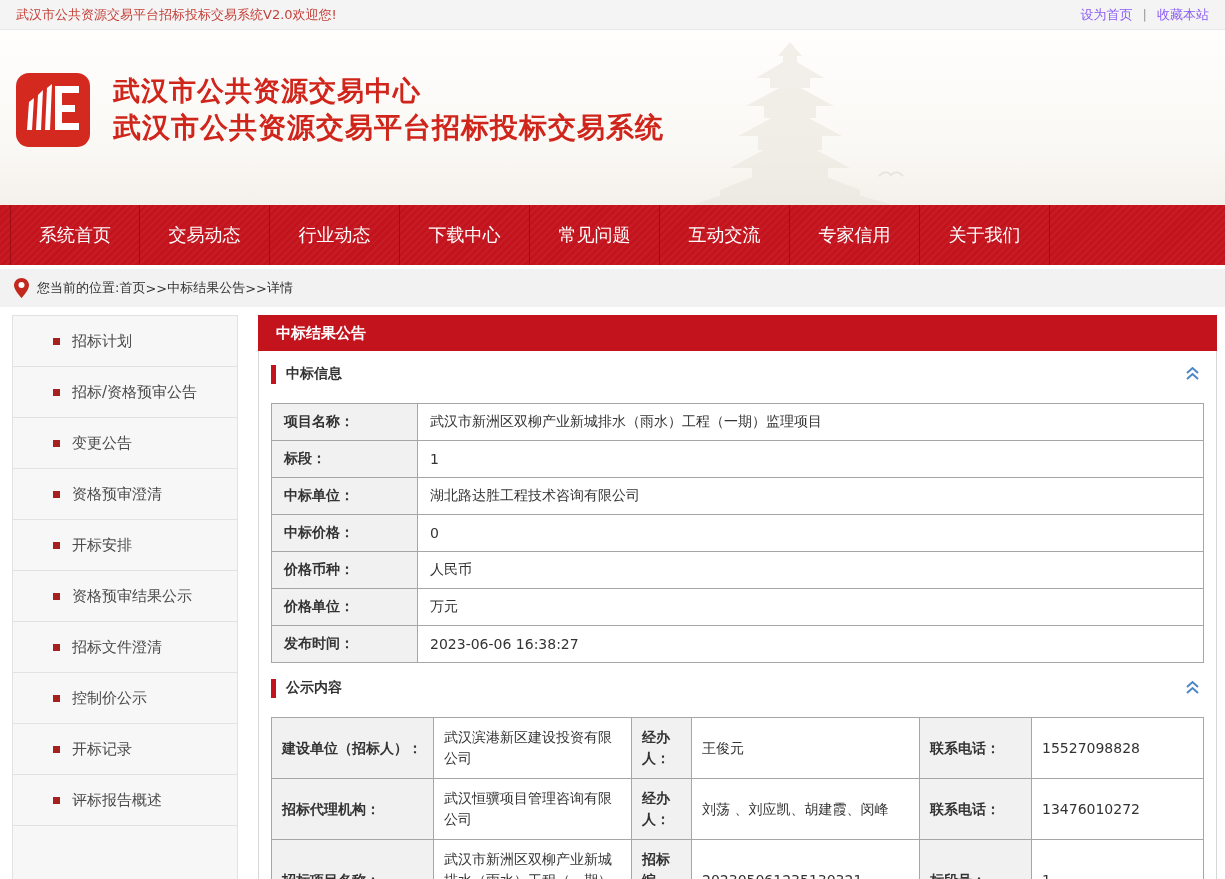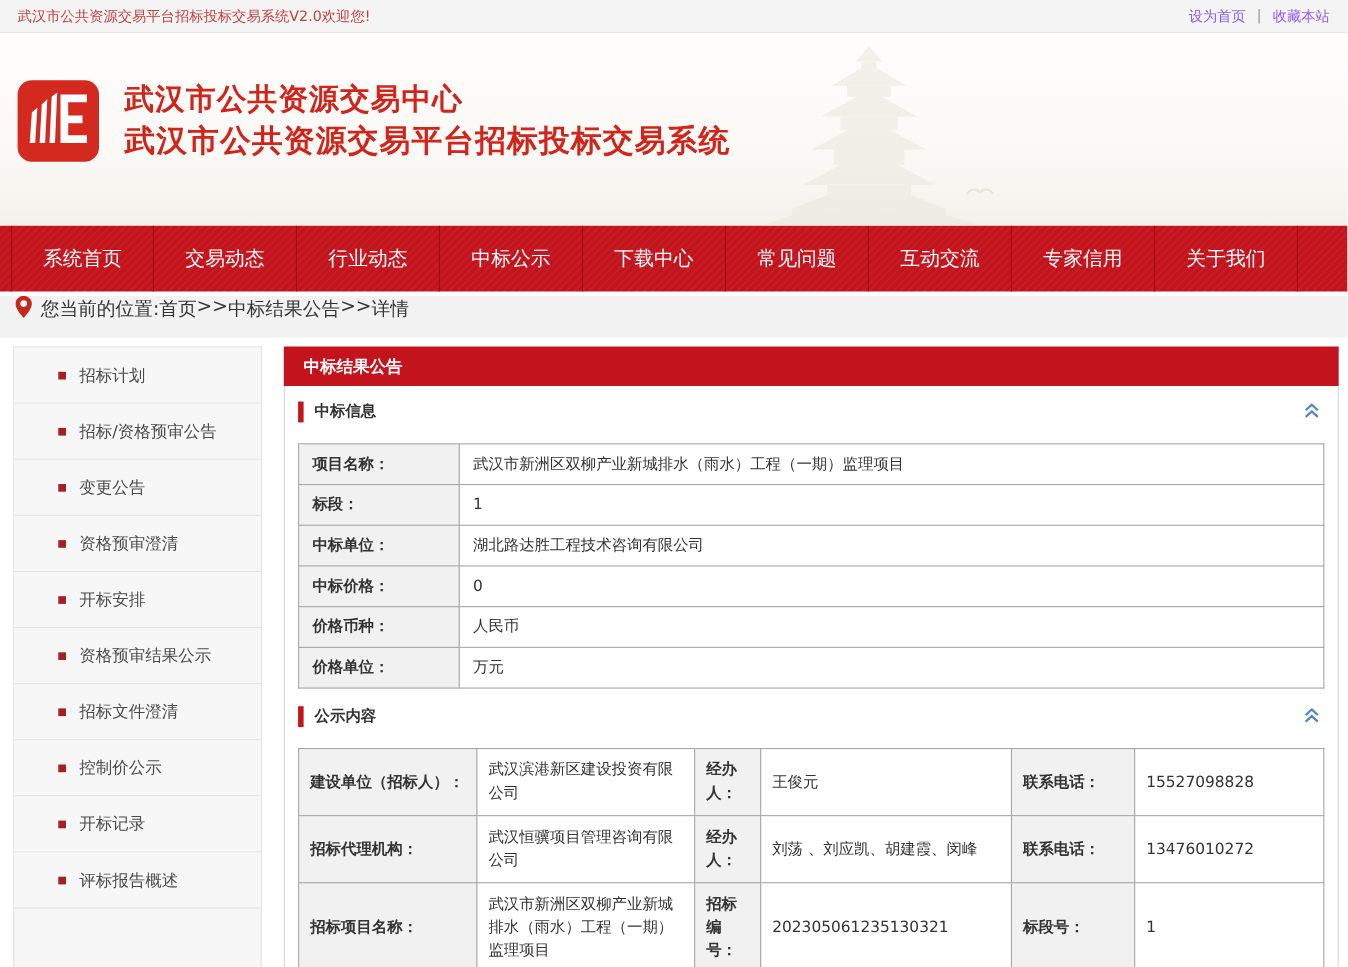--- a/index.html
+++ b/index.html
@@ -28,21 +28,21 @@
   
   .nav { height:60px; background:#c3141e;
     background-image:repeating-linear-gradient(135deg, rgba(255,255,255,.035) 0 2px, rgba(0,0,0,0) 2px 5px);
     display:flex; align-items:stretch; padding-left:10px; }
   .nav-item { width:130px; color:#fff; font-size:18px; display:flex; align-items:center;
     justify-content:center; border-right:1px solid #9e0d14; cursor:pointer; }
   .nav-item:first-child { border-left:1px solid #9e0d14; }
 
   
   .crumbbar { height:38px; background:#f2f2f2; margin-top:4px;
-    display:flex; padding:0 14px; font-size:17px; color:#333; }
+    display:flex; align-items:center; padding:0 14px; font-size:13px; color:#333; }
   .crumbbar .pin { margin-right:8px; }
   .crumb-link { color:#333; cursor:pointer; }
 
   
   .page-body { display:flex; padding:8px 8px 0 12px; gap:20px; }
 
   .sidebar { width:226px; border:1px solid #e2e2e2; border-bottom:none; background:#f7f7f7; }
   .side-item { height:51px; display:flex; align-items:center; padding-left:40px;
     border-bottom:1px solid #e2e2e2; background:#f7f7f7; cursor:pointer; font-size:15px; color:#4a4a4a; }
   .side-bullet { width:7px; height:7px; background:#a6201f; margin-right:12px; flex:0 0 auto; }
@@ -110,21 +110,20 @@
       <div class="brand-line1">武汉市公共资源交易中心</div>
       <div class="brand-line2">武汉市公共资源交易平台招标投标交易系统</div>
     </div>
   </div>
 </div>
 
 <div class="nav">
   <div class="nav-item">系统首页</div>
   <div class="nav-item">交易动态</div>
   <div class="nav-item">行业动态</div>
-  <div class="nav-item">中标公示</div>
   <div class="nav-item">下载中心</div>
   <div class="nav-item">常见问题</div>
   <div class="nav-item">互动交流</div>
   <div class="nav-item">专家信用</div>
   <div class="nav-item">关于我们</div>
 </div>
 
 <div class="crumbbar">
   <svg class="pin" width="15" height="20" viewBox="0 0 15 20">
     <path d="M7.5,0 C3.4,0 0,3.2 0,7.2 C0,12.3 7.5,20 7.5,20 C7.5,20 15,12.3 15,7.2 C15,3.2 11.6,0 7.5,0 Z" fill="#c3281e"></path>
@@ -218,20 +217,24 @@
               <td class="lbl">中标价格：</td>
               <td>0</td>
             </tr>
         <tr>
               <td class="lbl">价格币种：</td>
               <td>人民币</td>
             </tr>
         <tr>
               <td class="lbl">价格单位：</td>
               <td>万元</td>
+            </tr>
+        <tr>
+              <td class="lbl">发布时间：</td>
+              <td>2023-06-06 16:38:27</td>
             </tr>
       </tbody>
         </table>
 
       <div class="section-head">
         <span class="section-accent"></span>
         <span class="section-title">公示内容</span>
         <span class="collapse-btn">
           <svg width="15" height="16" viewBox="0 0 15 16">
               <g fill="none" stroke="#4a86c8" stroke-width="2">

